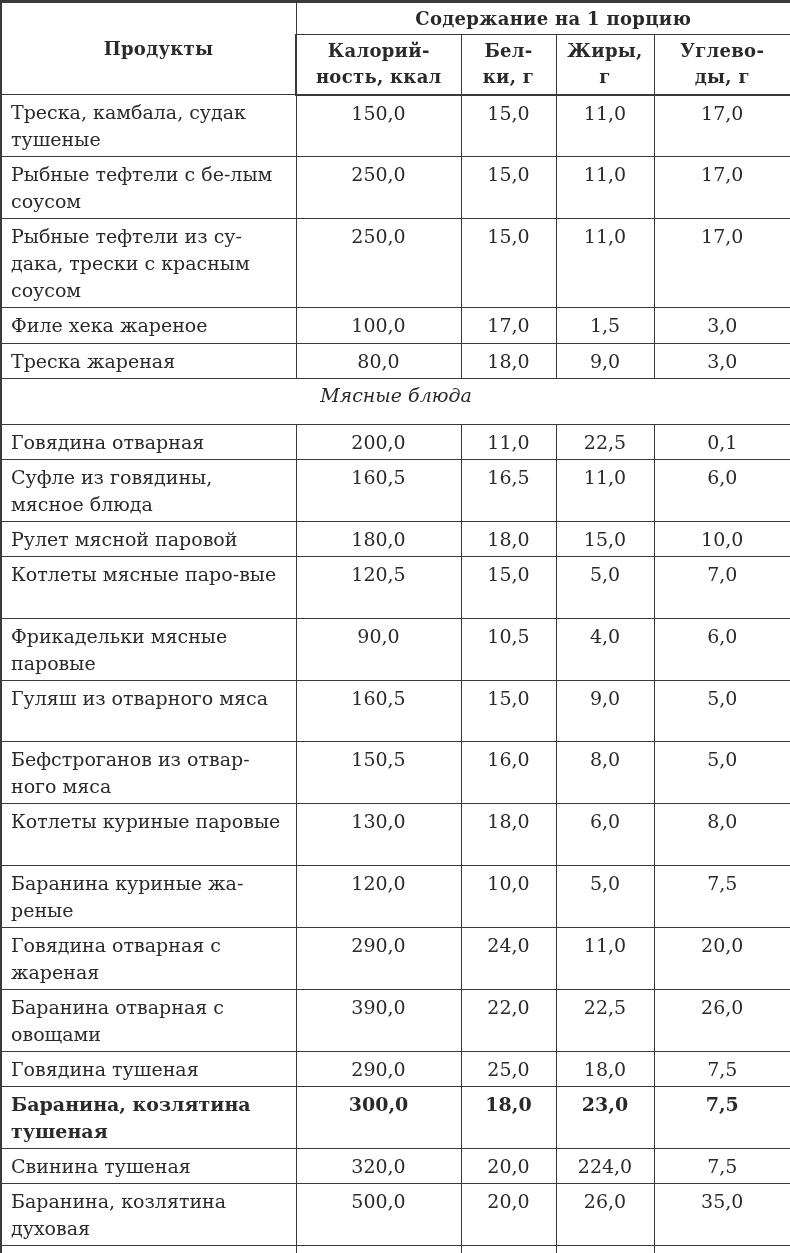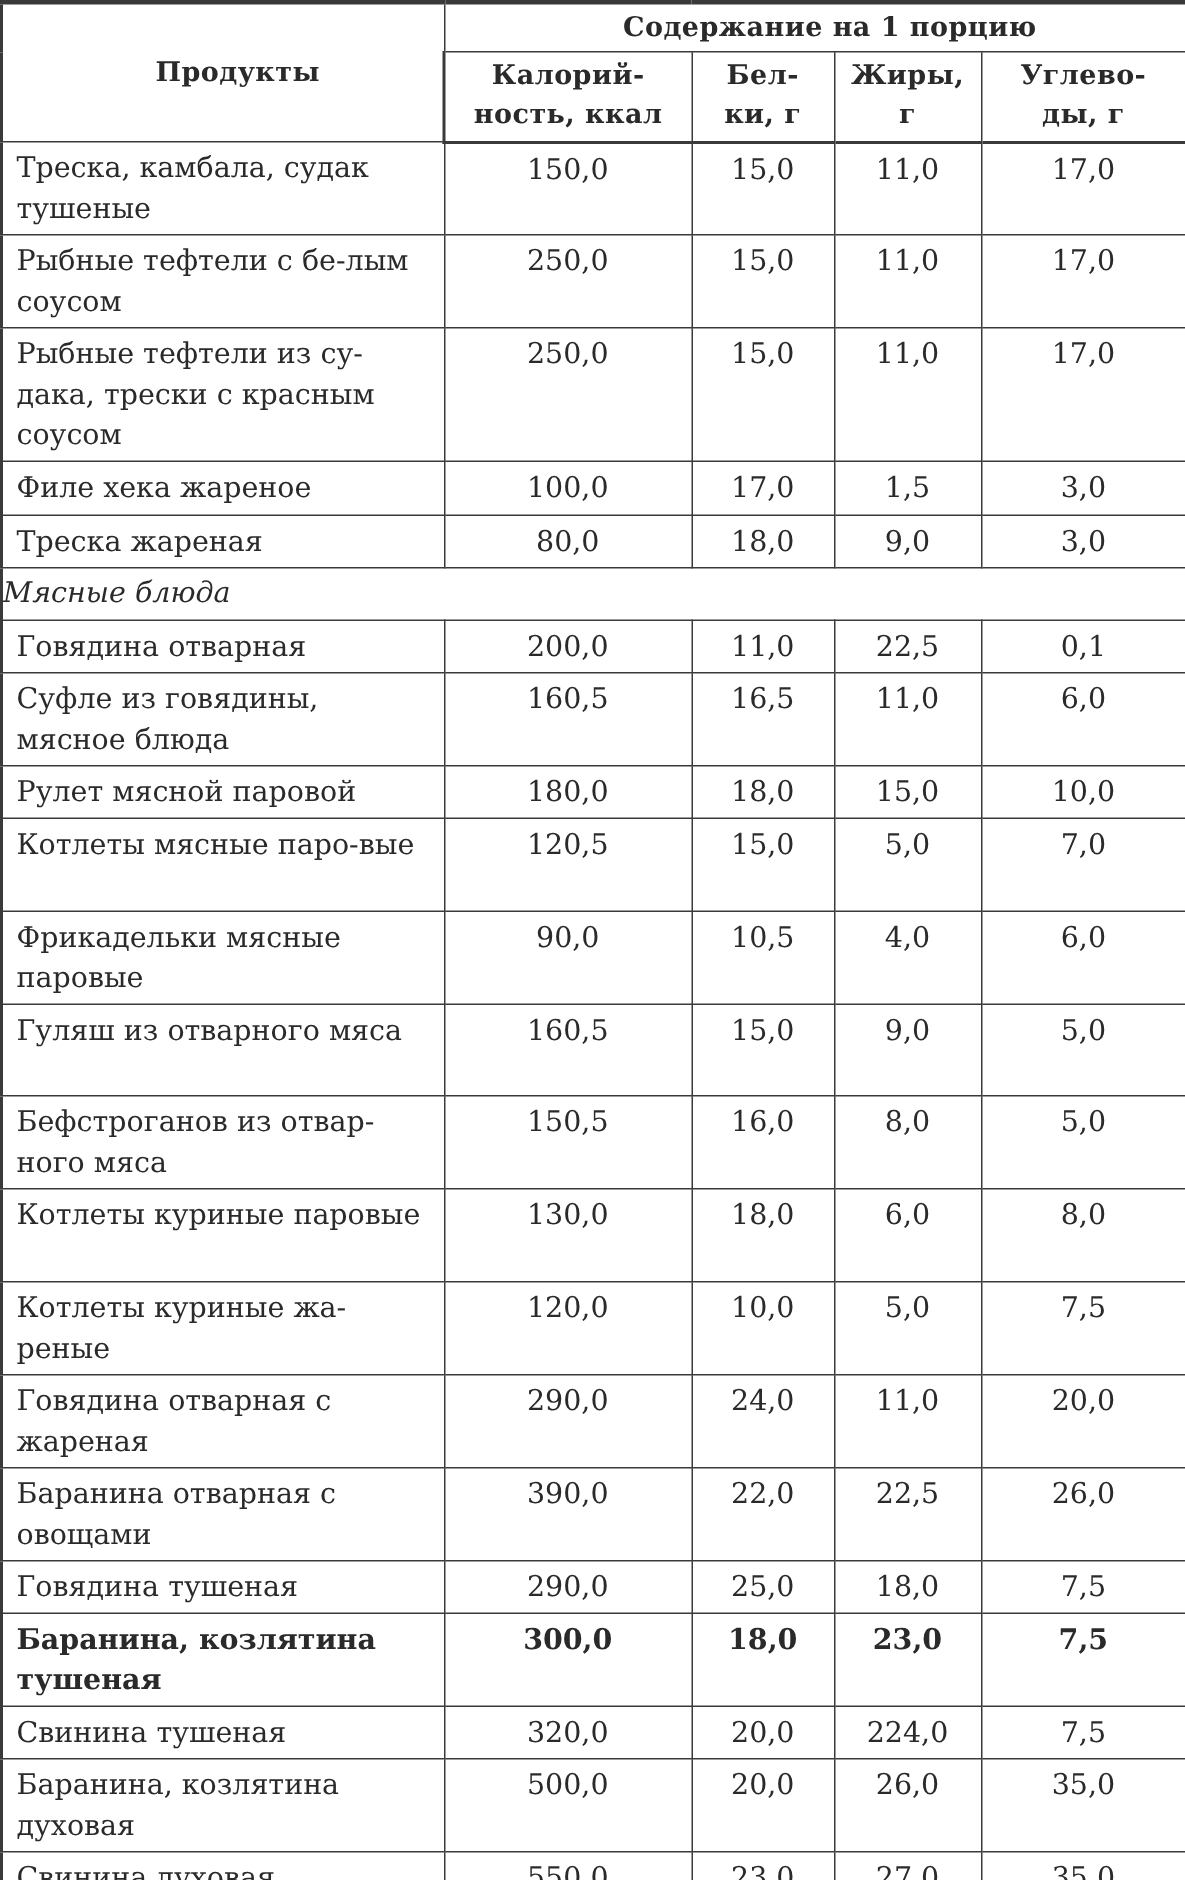--- a/index.html
+++ b/index.html
@@ -25,22 +25,23 @@
     vertical-align: middle;
     font-size: 18px;
     line-height: 26px;
     letter-spacing: 0.3px;
   }
   .tbl tr.top th { border-top: 3px solid #3a3a3a; padding-left: 20px; }
   .tbl tr.subhead th { border-bottom: 2.5px solid #3a3a3a; }
   .tbl td.name { text-align: left; padding: 4px 8px 3px 9px; }
   .tbl td.num { text-align: center; padding-top: 4px; }
   .tbl td.section {
+    text-align: center;
     font-style: italic;
-    padding: 3px 0 4px 0;
+    padding: 3px 0 15px 0;
   }
   .tbl tr:last-child td { border-bottom: 2.5px solid #3a3a3a; }
   .tbl tr td:first-child, .tbl tr th:first-child { border-left: 2px solid #3a3a3a; }
   .tbl tr td:last-child, .tbl tr th:last-child { border-right: 2px solid #3a3a3a; }
 </style>
 </head>
 <body>
 
 <table class="tbl">
   <colgroup>
@@ -151,21 +152,21 @@
         <td class="num">5,0</td>
       </tr>
       <tr style="height: 62px;">
         <td class="name">Котлеты куриные паровые</td>
         <td class="num">130,0</td>
         <td class="num">18,0</td>
         <td class="num">6,0</td>
         <td class="num">8,0</td>
       </tr>
       <tr style="height: 62px;">
-        <td class="name">Котлеты куриные жа-реные</td>
+        <td class="name">Баранина куриные жа-реные</td>
         <td class="num">120,0</td>
         <td class="num">10,0</td>
         <td class="num">5,0</td>
         <td class="num">7,5</td>
       </tr>
       <tr style="height: 61px;">
         <td class="name">Говядина отварная с жареная</td>
         <td class="num">290,0</td>
         <td class="num">24,0</td>
         <td class="num">11,0</td>

